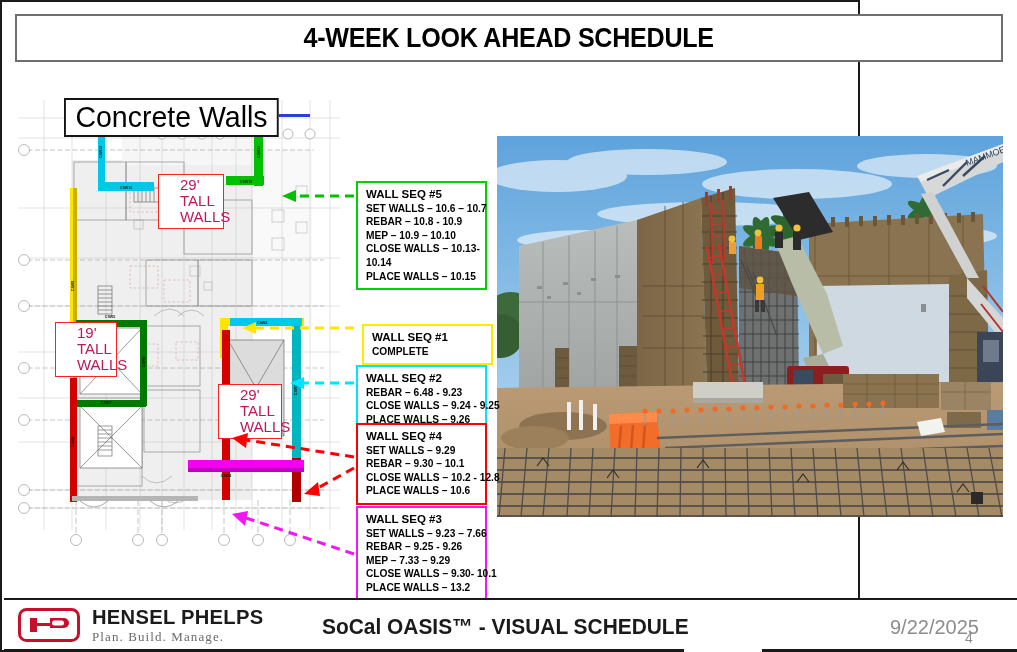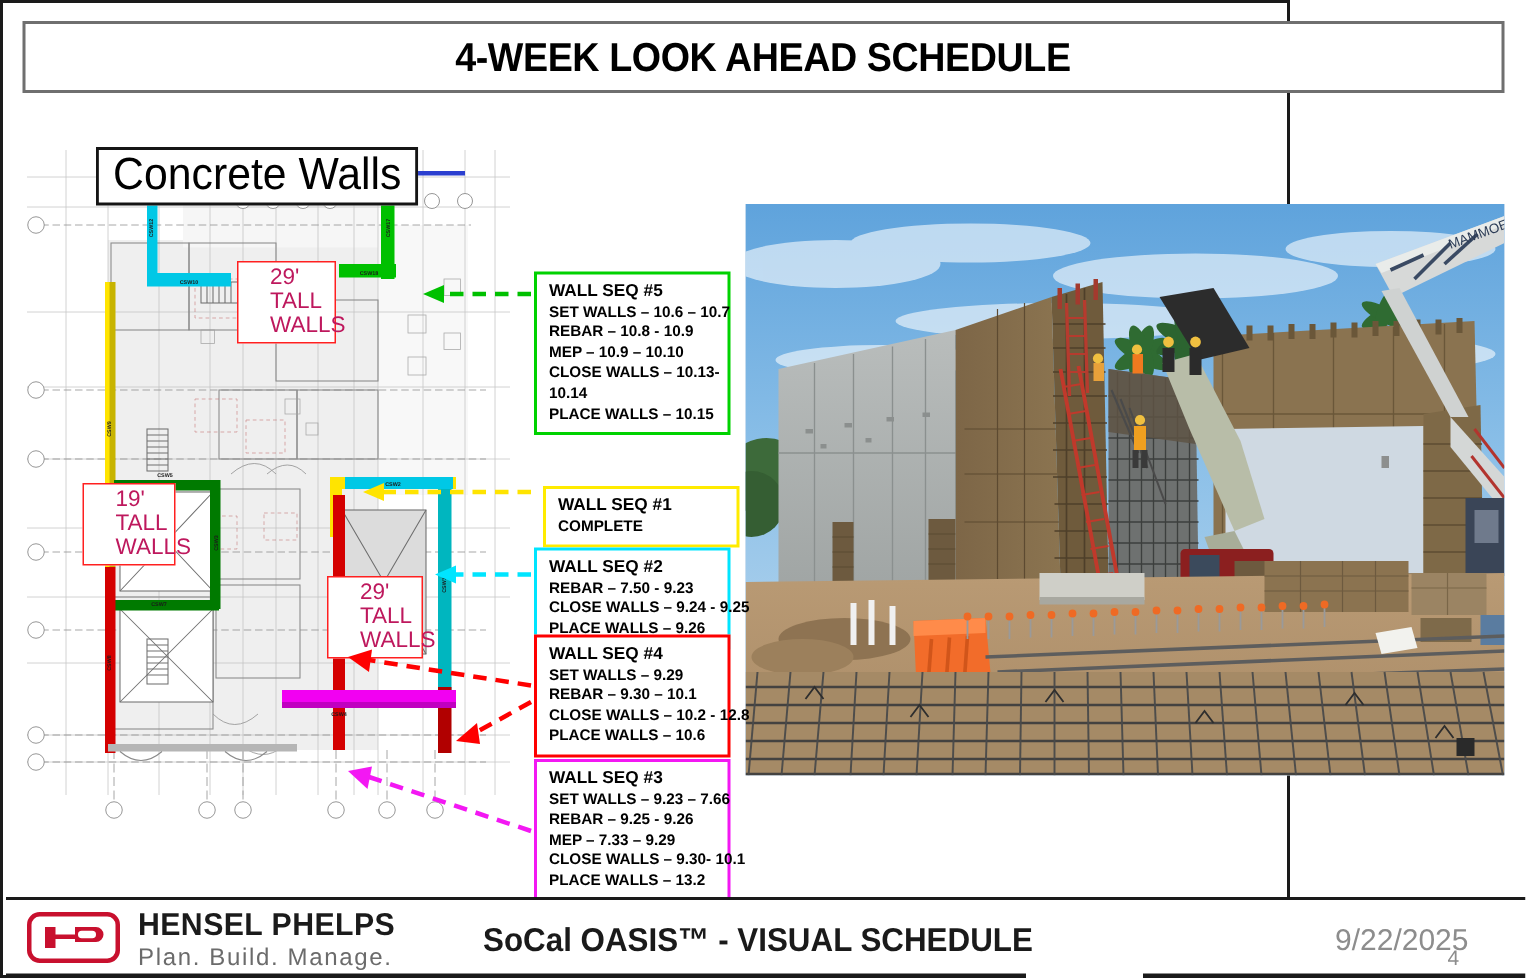--- a/index.html
+++ b/index.html
@@ -181,22 +181,22 @@
     font-weight: bold;
     font-size: 21px;
     color: #1b1b1b;
     letter-spacing: 0.3px;
     line-height: 1.05;
     white-space: nowrap;
     transform: scaleX(0.96);
     transform-origin: left center;
   }
   #hp-tagline {
-    font-family: Liberation Sans, sans-serif;
-    font-size: 16px;
+    font-family: Liberation Serif, serif;
+    font-size: 13px;
     color: #6b6b6b;
     letter-spacing: 1.1px;
     line-height: 1.25;
     margin-top: 1px;
     white-space: nowrap;
   }
   #footer-center {
     position: absolute;
     left: 320px; top: 612px;
     font-family: "Liberation Sans", sans-serif;
@@ -493,21 +493,21 @@
     <div class="seq-line">PLACE WALLS – 10.15</div>
   </div>
 
   <div class="seq-box" id="seq1">
     <div class="seq-title">WALL SEQ #1</div>
     <div class="seq-line">COMPLETE</div>
   </div>
 
   <div class="seq-box" id="seq2">
     <div class="seq-title">WALL SEQ #2</div>
-    <div class="seq-line">REBAR – 7.50 - 9.23</div>
+    <div class="seq-line">REBAR – 6.48 - 9.23</div>
     <div class="seq-line">CLOSE WALLS – 9.24 - 9.25</div>
     <div class="seq-line">PLACE WALLS – 9.26</div>
   </div>
 
   <div class="seq-box" id="seq4">
     <div class="seq-title">WALL SEQ #4</div>
     <div class="seq-line">SET WALLS – 9.29</div>
     <div class="seq-line">REBAR – 9.30 – 10.1</div>
     <div class="seq-line">CLOSE WALLS – 10.2 - 12.8</div>
     <div class="seq-line">PLACE WALLS – 10.6</div>

